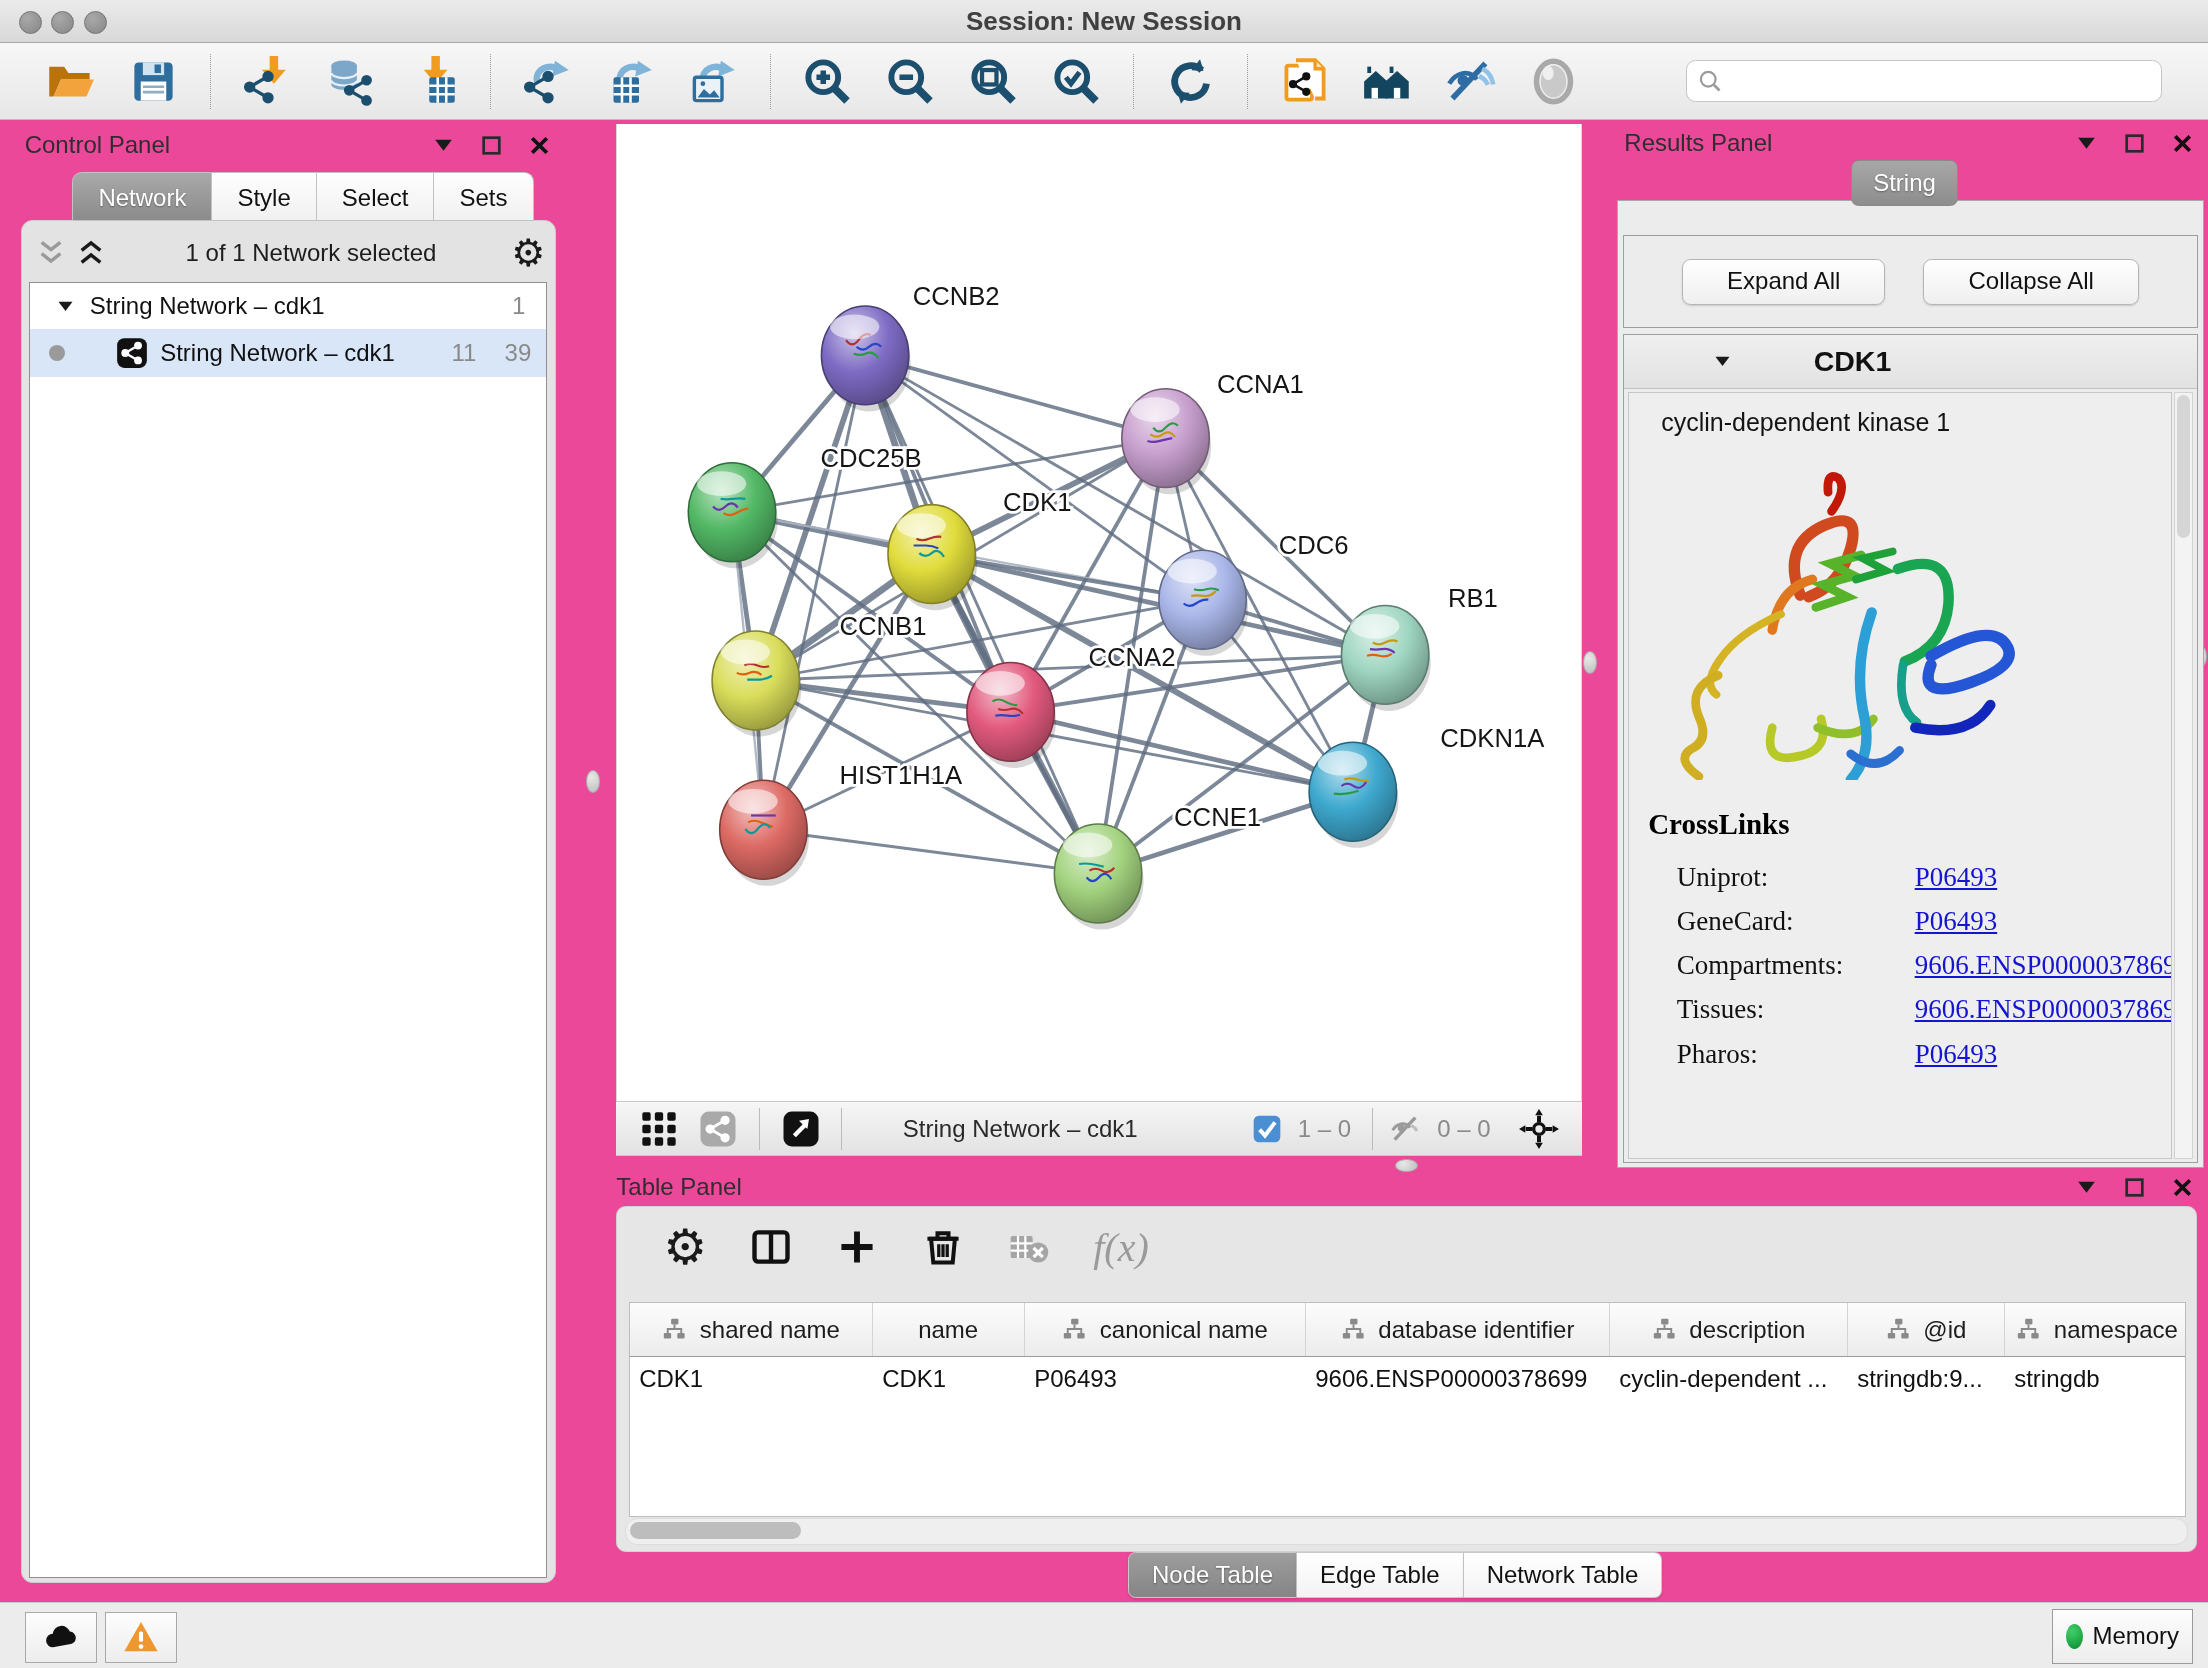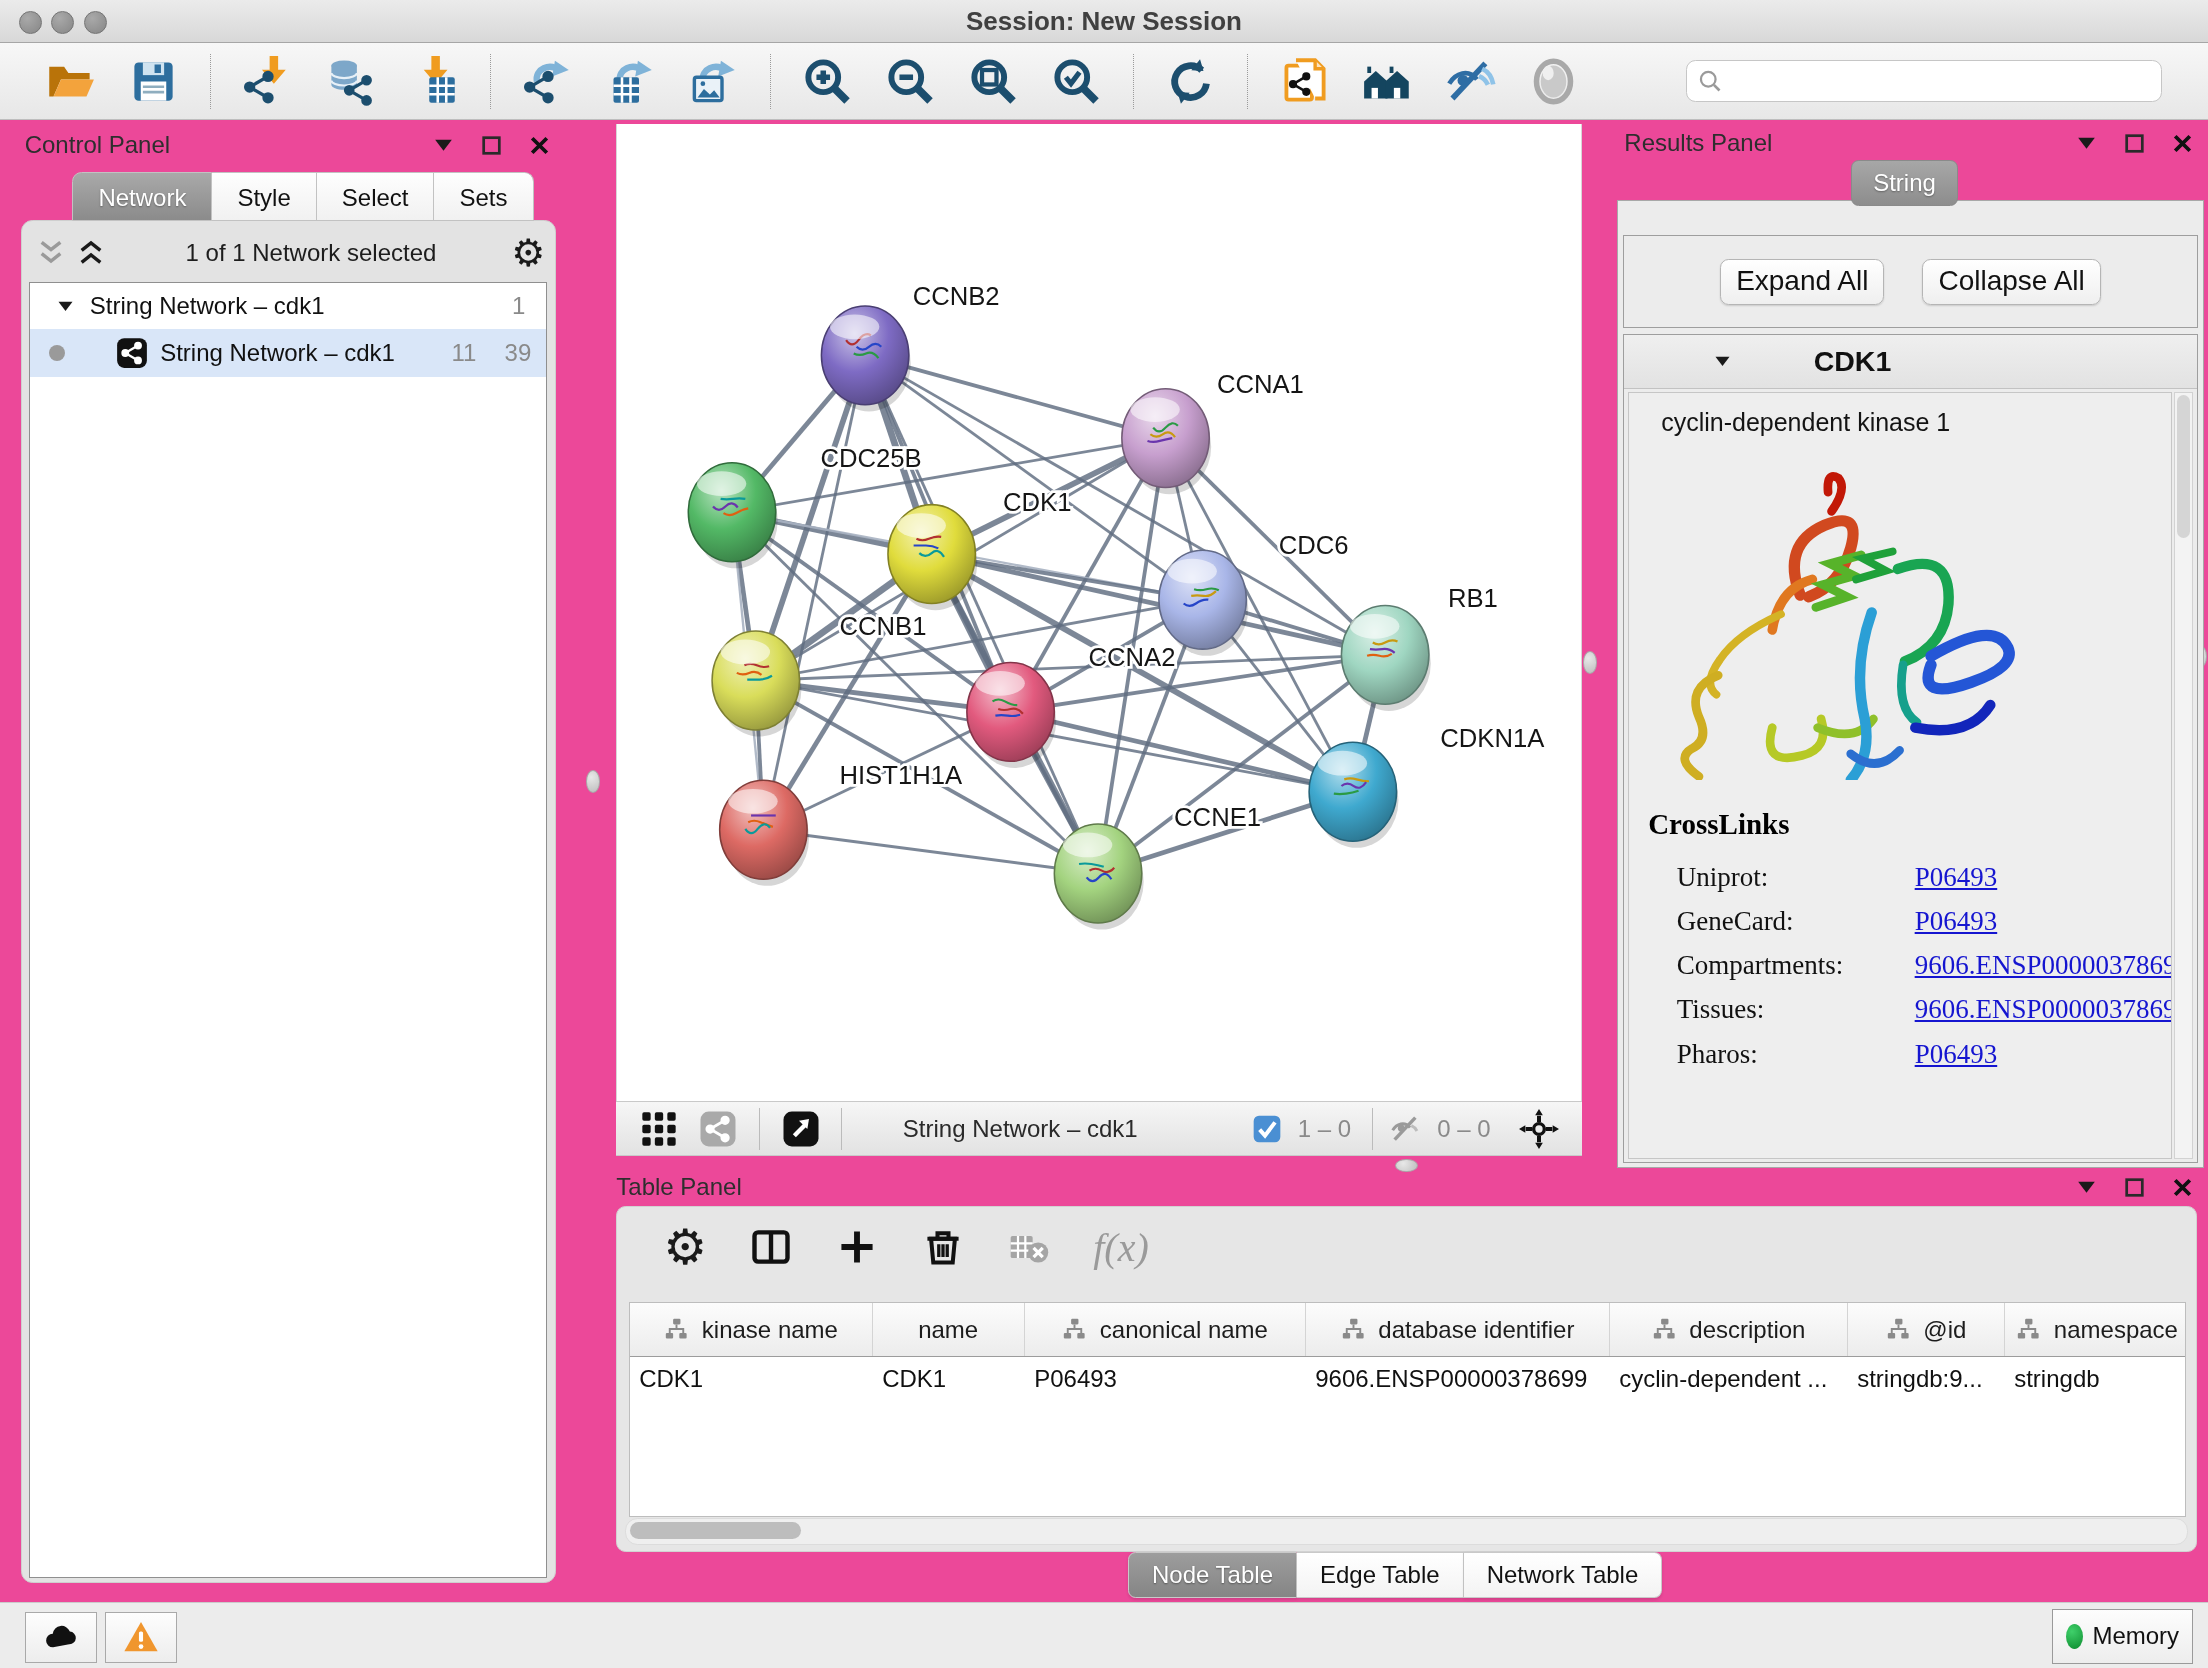--- a/index.html
+++ b/index.html
@@ -113,21 +113,21 @@
   
   #results-panel{position:absolute;left:1611px;top:124px;width:597px;height:1048px;}
   #rp-tab{position:absolute;left:240px;top:36px;width:105px;height:44px;line-height:44px;
     text-align:center;font-size:24px;color:#fff;text-shadow:0 1px 1.9px rgba(0,0,0,.35);
     background:linear-gradient(#a7a7a7,#8d8d8d);border:1px solid #8a8a8a;
     border-radius:7.6px;z-index:3;cursor:pointer;}
   #rp-pane{position:absolute;left:5.7px;top:76px;right:3.8px;bottom:3.8px;border:1px solid #a8a8a8;
     background:#ececec;}
   #rp-btnbox{position:absolute;left:5.7px;top:34px;right:5.7px;height:91px;border:1px solid #9e9e9e;
     display:flex;align-items:center;justify-content:center;gap:38px;}
-  .rp-btn{height:44px;line-height:42px;padding:0 15px;font-size:28px;color:#111;
+  .rp-btn{height:44px;line-height:42px;padding:0 44px;font-size:24px;color:#111;
     background:linear-gradient(#fff,#efefef);border:1px solid #b5b5b5;border-radius:8.6px;
     box-shadow:0 1px 1.9px rgba(0,0,0,.15);cursor:pointer;}
   #rp-cdk-box{position:absolute;left:5.7px;top:133px;right:5.7px;bottom:3.8px;border:1px solid #9e9e9e;}
   #rp-cdk-head{height:53px;background:linear-gradient(#efefef,#e2e2e2);
     border-bottom:1px solid #c2c2c2;display:flex;align-items:center;}
   #rp-cdk-head .tri{margin-left:88px;}
   #rp-protein-name{font-size:28.5px;font-weight:bold;color:#111;margin-left:67px;}
   #rp-content{position:absolute;left:3.8px;top:57px;right:25px;bottom:3.8px;background:#eee;
     border:1px solid #c6c6c6;overflow:hidden;}
   #rp-scroll{position:absolute;top:57px;right:3.8px;bottom:3.8px;width:19px;background:#f3f3f3;
@@ -759,21 +759,21 @@
         <div id="tp-header">
             <div class="th" style="width: 243px;">
               <span class="hier"><svg viewBox="0 0 24 24">
                   <g fill="#8a8a8a">
                     <rect x="9" y="2.5" width="6.5" height="5" rx="1"></rect>
                     <rect x="2.5" y="15" width="6.5" height="5" rx="1"></rect>
                     <rect x="14.5" y="15" width="6.5" height="5" rx="1"></rect>
                   </g>
                   <path d="M12 7.5v4M6 15v-3.5h12V15" stroke="#8a8a8a" stroke-width="1.7" fill="none"></path>
                 </svg></span>
-              <span>kinase name</span>
+              <span>shared name</span>
             </div>
             <div class="th" style="width: 152px;">
               <span>name</span>
             </div>
             <div class="th" style="width: 281px;">
               <span class="hier"><svg viewBox="0 0 24 24">
                   <g fill="#8a8a8a">
                     <rect x="9" y="2.5" width="6.5" height="5" rx="1"></rect>
                     <rect x="2.5" y="15" width="6.5" height="5" rx="1"></rect>
                     <rect x="14.5" y="15" width="6.5" height="5" rx="1"></rect>

